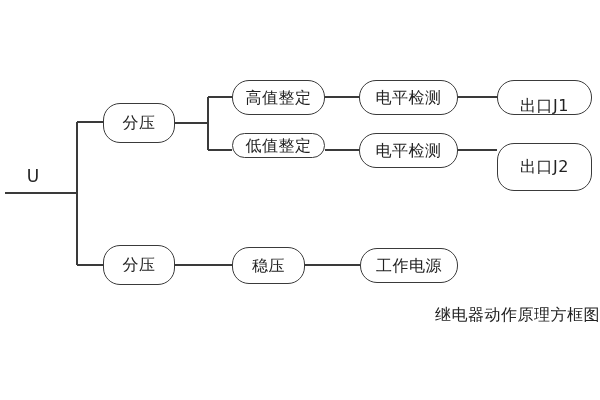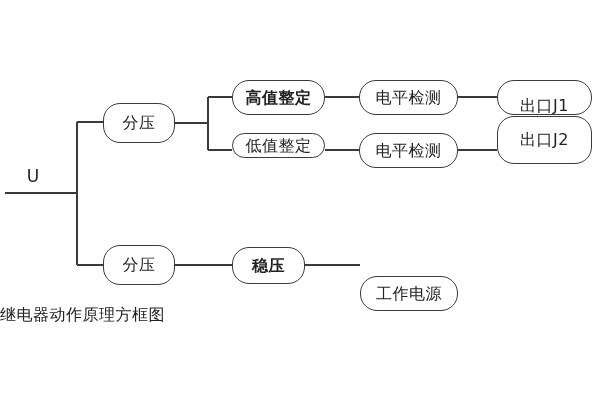--- a/index.html
+++ b/index.html
@@ -51,21 +51,21 @@
     width: 30px;
     text-align: center;
     font-size: 17px;
     color: #222222;
   }
   #caption {
     position: absolute;
     left: 0;
     top: 305px;
     width: 600px;
-    text-align: left;
+    text-align: right;
     font-size: 16px;
     color: #222222;
     letter-spacing: 0.5px;
   }
 </style>
 </head>
 <body>
 
 <div id="diagram-root">
 
@@ -85,44 +85,44 @@
       <line x1="175" y1="265" x2="232" y2="265" stroke="#3a3a3a" stroke-width="1.6" shape-rendering="crispEdges"></line>
       <line x1="305" y1="265" x2="360" y2="265" stroke="#3a3a3a" stroke-width="1.6" shape-rendering="crispEdges"></line>
     </svg>
 
   <div id="source-label">U</div>
 
   <div id="node-layer">
       <div class="node" style="left: 103px; top: 103px; width: 72px; height: 40px;">
         <span class="node-label">分压</span>
       </div>
-      <div class="node" style="left: 232px; top: 80px; width: 93px; height: 35px; font-weight: bold;">
+      <div class="node" style="left: 232px; top: 80px; width: 93px; height: 35px;">
         <span class="node-label">高值整定</span>
       </div>
       <div class="node" style="left: 232px; top: 133px; width: 93px; height: 25px;">
         <span class="node-label">低值整定</span>
       </div>
       <div class="node" style="left: 359px; top: 80px; width: 99px; height: 35px;">
         <span class="node-label">电平检测</span>
       </div>
       <div class="node" style="left: 359px; top: 133px; width: 99px; height: 35px;">
         <span class="node-label">电平检测</span>
       </div>
       <div class="node" style="left: 497px; top: 80px; width: 95px; height: 35px; align-items: flex-end;">
         <span class="node-label">出口J1</span>
       </div>
-      <div class="node" style="left: 497px; top: 116px; width: 95px; height: 48px; align-items: center;">
+      <div class="node" style="left: 497px; top: 143px; width: 95px; height: 48px; align-items: center;">
         <span class="node-label">出口J2</span>
       </div>
       <div class="node" style="left: 103px; top: 245px; width: 72px; height: 40px;">
         <span class="node-label">分压</span>
       </div>
-      <div class="node" style="left: 232px; top: 247px; width: 73px; height: 37px; font-weight: bold;">
+      <div class="node" style="left: 232px; top: 247px; width: 73px; height: 37px;">
         <span class="node-label">稳压</span>
       </div>
-      <div class="node" style="left: 360px; top: 248px; width: 98px; height: 35px; margin-top: 28px;">
+      <div class="node" style="left: 360px; top: 248px; width: 98px; height: 35px;">
         <span class="node-label">工作电源</span>
       </div>
     </div>
 
   <div id="caption">继电器动作原理方框图</div>
 
 </div>
 
 </body></html>

